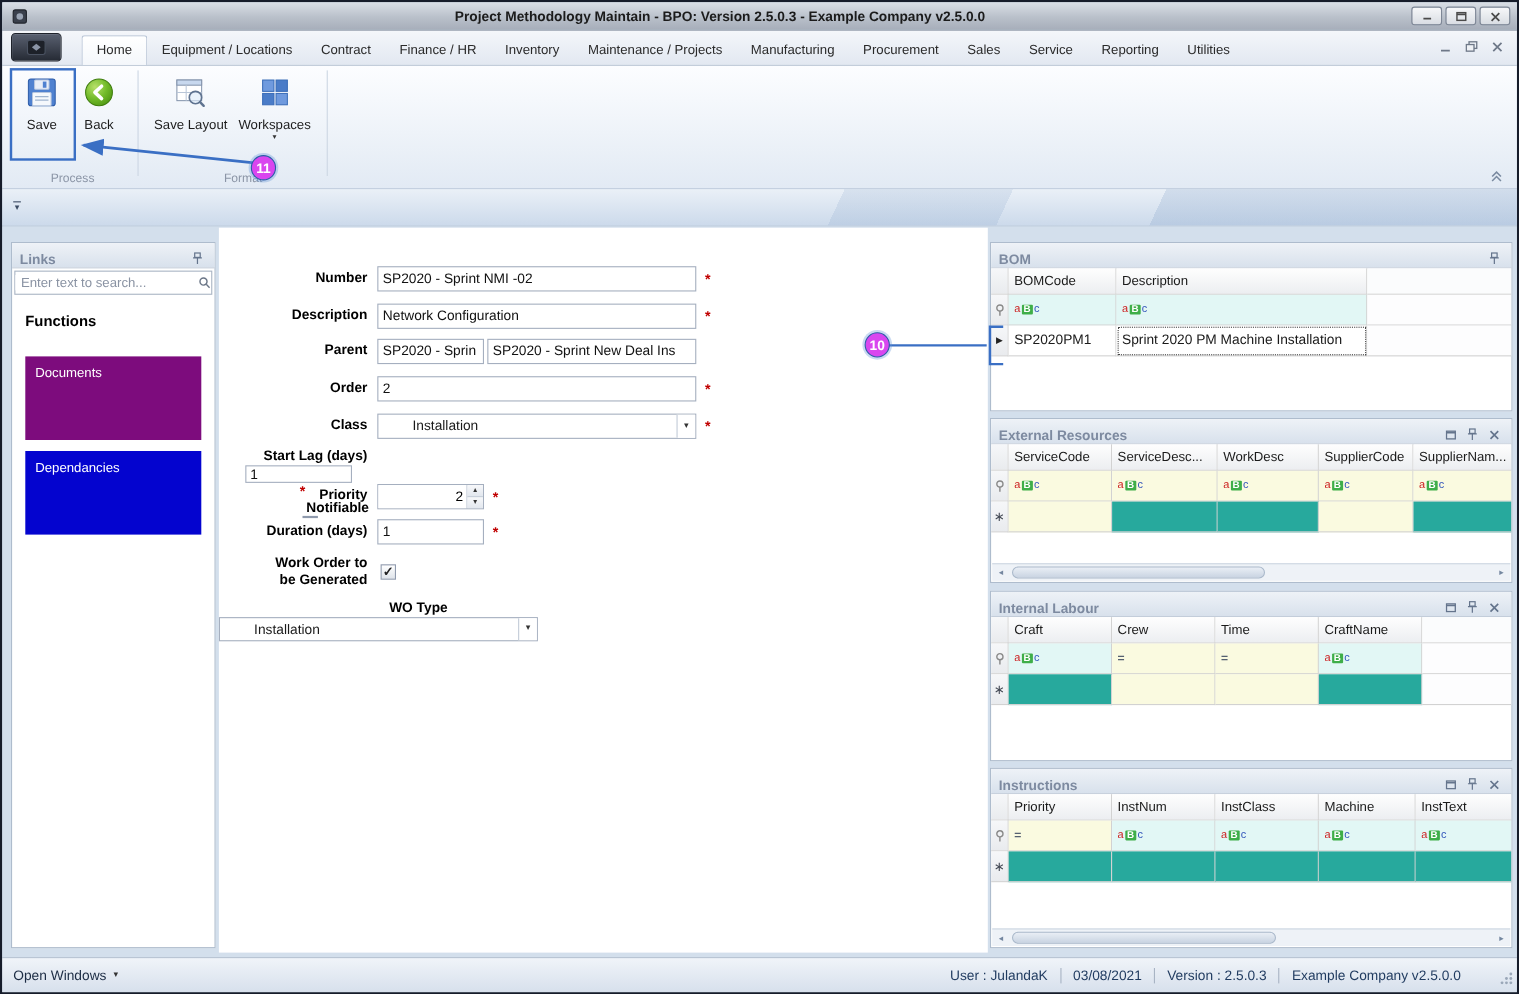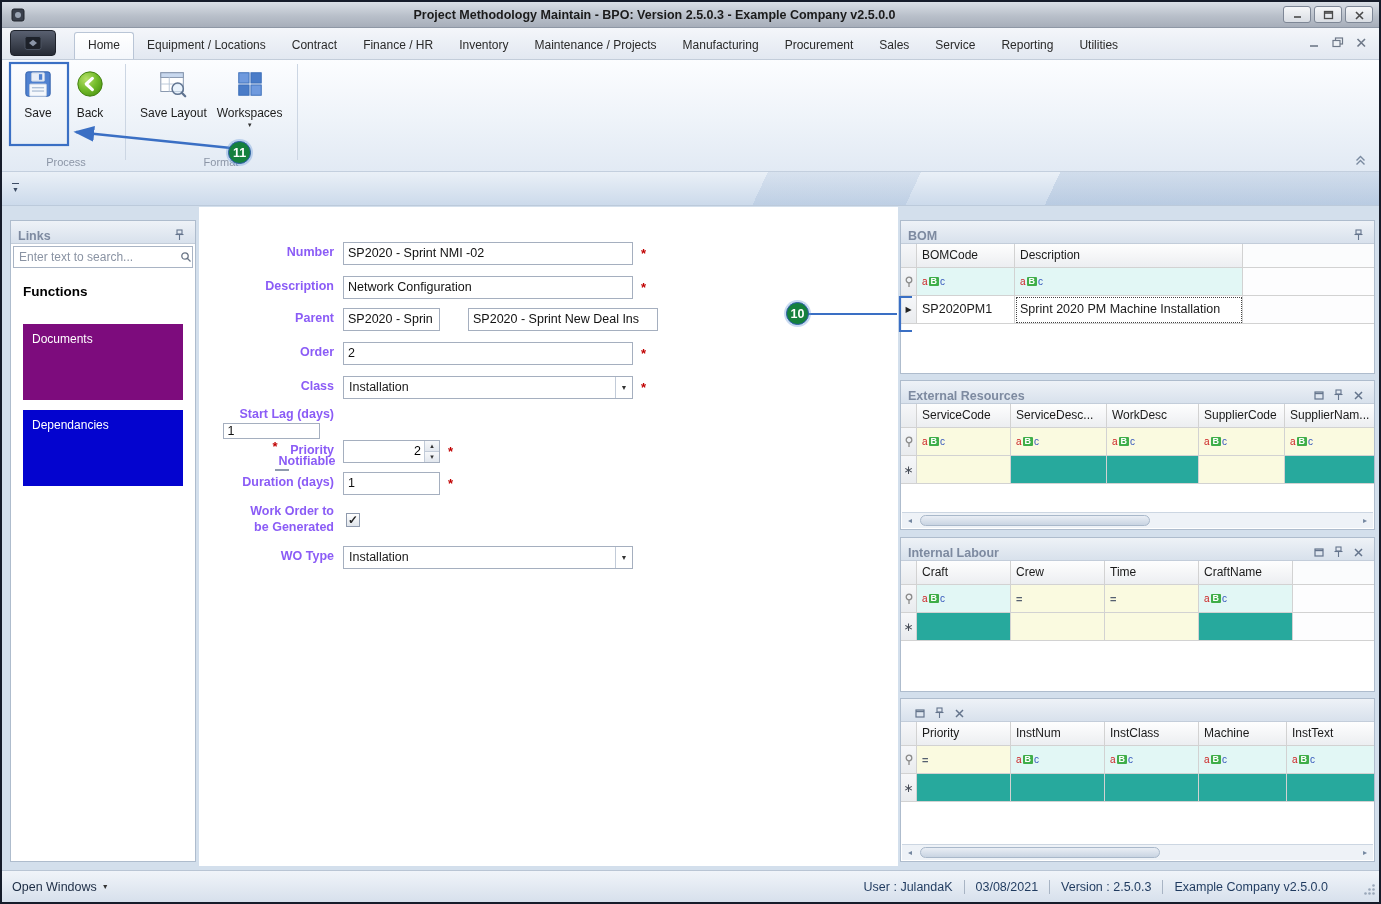--- a/index.html
+++ b/index.html
@@ -49,26 +49,26 @@
 .searchwrap input::placeholder{color:#8a93a3;}
 .searchwrap .mag{width:18px;display:flex;justify-content:center;}
 .links-body{padding:14px 12px;}
 .links-head{font-weight:bold;font-size:13.5px;color:#000;}
 .linkbox{width:160px;height:76px;margin-top:25px;color:#fff;font-size:12px;padding:8px 9px;cursor:default;}
 .linkbox+.linkbox{margin-top:10px;}
 
 
 .form-area{position:absolute;left:197px;top:1px;width:699px;height:659px;background:#fff;}
 .frow{position:absolute;left:0;display:flex;align-items:center;height:24px;}
-.flabel{width:144px;text-align:right;padding-right:9px;font-weight:bold;font-size:12.5px;color:#8b5cf6;line-height:1.25;}
+.flabel{width:144px;text-align:right;padding-right:9px;font-weight:bold;font-size:12.5px;color:#000000;line-height:1.25;}
 .fin{height:23px;border:1px solid #a5afbf;padding:0 4px;font-size:12.5px;color:#111;background:#fff;}
-.w290{width:290px;}.w96{width:97px;}.w190{width:190px;margin-left:25px;}
+.w290{width:290px;}.w96{width:97px;}.w190{width:190px;}
 .req{color:#c00000;font-weight:bold;margin-left:8px;font-size:13px;}
 .combo{display:flex;height:23px;border:1px solid #a5afbf;background:#fff;}
-.cval{flex:1;padding:3px 5px;font-size:12.5px;overflow:hidden;white-space:nowrap;}
+.cval{flex:1;padding:3px 5px;font-size:12.5px;overflow:hidden;white-space:nowrap;margin-left:26px;}
 .cbtn{width:17px;border-left:1px solid #c2cbd8;display:flex;align-items:center;justify-content:center;background:#fff;}
 .dar{font-style:normal;font-size:7px;color:#333;}
 .spin{display:inline-flex;height:23px;border:1px solid #a5afbf;background:#fff;width:97px;}
 .sin{flex:1;border:none;outline:none;text-align:right;padding:0 3px;font-size:12.5px;min-width:0;}
 .sbtns{width:15px;display:flex;flex-direction:column;border-left:1px solid #c2cbd8;}
 .sb{flex:1;display:flex;align-items:center;justify-content:center;background:linear-gradient(#f7f8fa,#e2e7ee);}
 .sb+.sb{border-top:1px solid #c2cbd8;}
 .sb i{font-style:normal;font-size:7px;line-height:1;color:#333;}
 .cb{width:14px;height:14px;border:1px solid #8f9aad;background:linear-gradient(#ffffff,#dfe4ea);display:inline-flex;align-items:center;justify-content:center;font-size:12px;color:#222;font-weight:bold;}
 .cb i{font-style:normal;line-height:1;}
@@ -104,21 +104,21 @@
 
 .statusbar{position:absolute;left:0;right:0;bottom:0;height:32px;background:linear-gradient(#f0f4f9,#d7e0ec);border-top:1px solid #b9c5d4;display:flex;align-items:center;font-size:12.5px;color:#1f3a5f;}
 .sb-left{margin-left:10px;display:flex;align-items:center;gap:5px;color:#1c2c44;}
 .sb-right{margin-left:auto;display:flex;align-items:center;margin-right:40px;}
 .sb-item{padding:0 11px;}
 .sb-item+.sb-item{border-left:1px solid #a8b4c4;}
 .grip{position:absolute;right:3px;bottom:3px;}
 
 
 .overlay{position:absolute;left:0;top:0;z-index:55;pointer-events:none;}
-.badge{position:absolute;width:23px;height:23px;border-radius:50%;background:#15803d;border:1px solid #2c5ca8;box-shadow:0 0 0 2px rgba(100,150,215,.35);color:#fff;font-size:12.5px;font-weight:bold;display:flex;align-items:center;justify-content:center;z-index:60;}
+.badge{position:absolute;width:23px;height:23px;border-radius:50%;background:#d946ef;border:1px solid #2c5ca8;box-shadow:0 0 0 2px rgba(100,150,215,.35);color:#fff;font-size:12.5px;font-weight:bold;display:flex;align-items:center;justify-content:center;z-index:60;}
 </style>
 </head>
 <body>
 
 <div class="app">
 
   <div class="titlebar">
     <span class="tb-icon">
       <svg width="16" height="16">
           <rect x="2" y="2" width="12" height="12" rx="2" fill="#3a404c" stroke="#20242c"></rect>
@@ -337,21 +337,21 @@
         <span class="flabel">Duration (days)</span>
         <input class="fin w96" value="1" style="">
         <span class="req">*</span>
       </div>
       <div class="frow" style="top:296px;height:34px;">
         <span class="flabel" style="padding-left:42px;">Work Order to be Generated</span>
         <span class="cb" style="margin-left:3px;">
             <i>✓</i>
           </span>
       </div>
-      <div class="frow" style="top:338px;">
+      <div class="frow" style="top:338px;flex-direction:column;">
         <span class="flabel">WO Type</span>
         <span class="combo w290">
           <span class="cval">Installation</span>
           <span class="cbtn">
               <i class="dar">▼</i>
             </span>
         </span>
       </div>
     </div>
 
@@ -563,20 +563,21 @@
         <div class="gcell nrow teal" style="width:94px;"></div>
         <div class="gcell nrow cream" style="width:94px;"></div>
         <div class="gcell nrow cream" style="width:94px;"></div>
         <div class="gcell nrow teal" style="width:94px;"></div>
         <div class="gfil gcell"></div>
       </div>
     </div>
 
     <div class="panel" style="left:898px;top:492px;width:475px;height:164px;">
       <div class="panel-h">
+        <span class="ph-title">Instructions</span>
         <span class="ph-ic">
             <svg width="10" height="9">
               <rect x="1" y="1" width="8" height="7" fill="none" stroke="#64748c" stroke-width="1.2"></rect>
               <line x1="1" y1="2.5" x2="9" y2="2.5" stroke="#64748c" stroke-width="1.4"></line>
             </svg>
           </span>
         <span class="ph-ic">
             <svg width="11" height="12" viewBox="0 0 11 12">
               <rect x="3" y="1" width="5" height="4" fill="none" stroke="#64748c" stroke-width="1.1"></rect>
               <line x1="1.5" y1="5.5" x2="9.5" y2="5.5" stroke="#64748c" stroke-width="1.1"></line>

